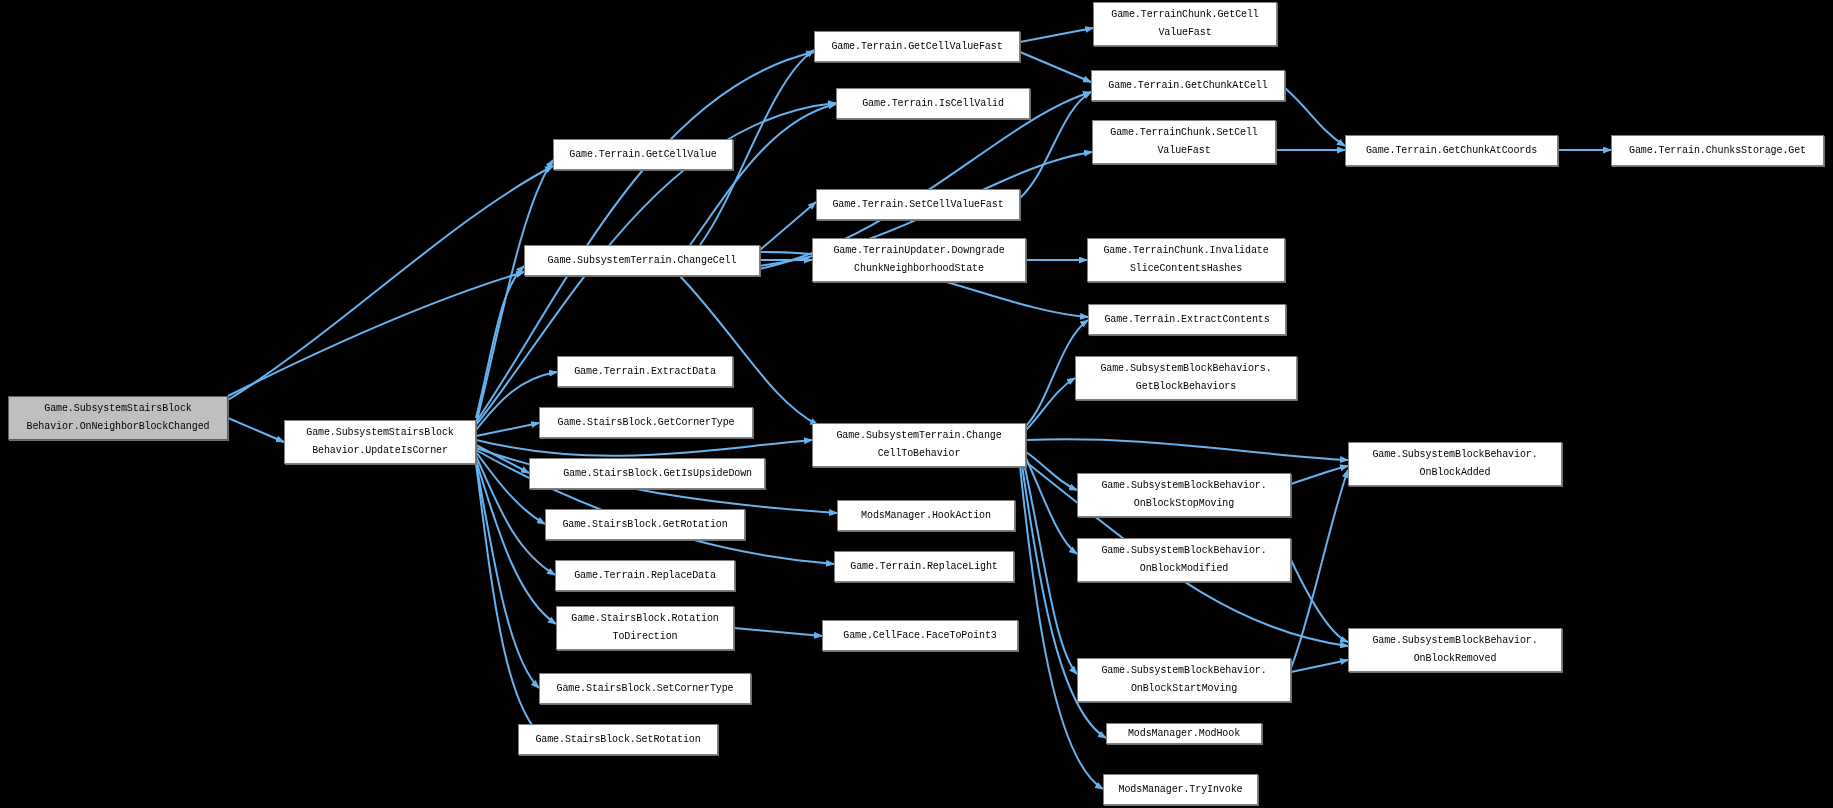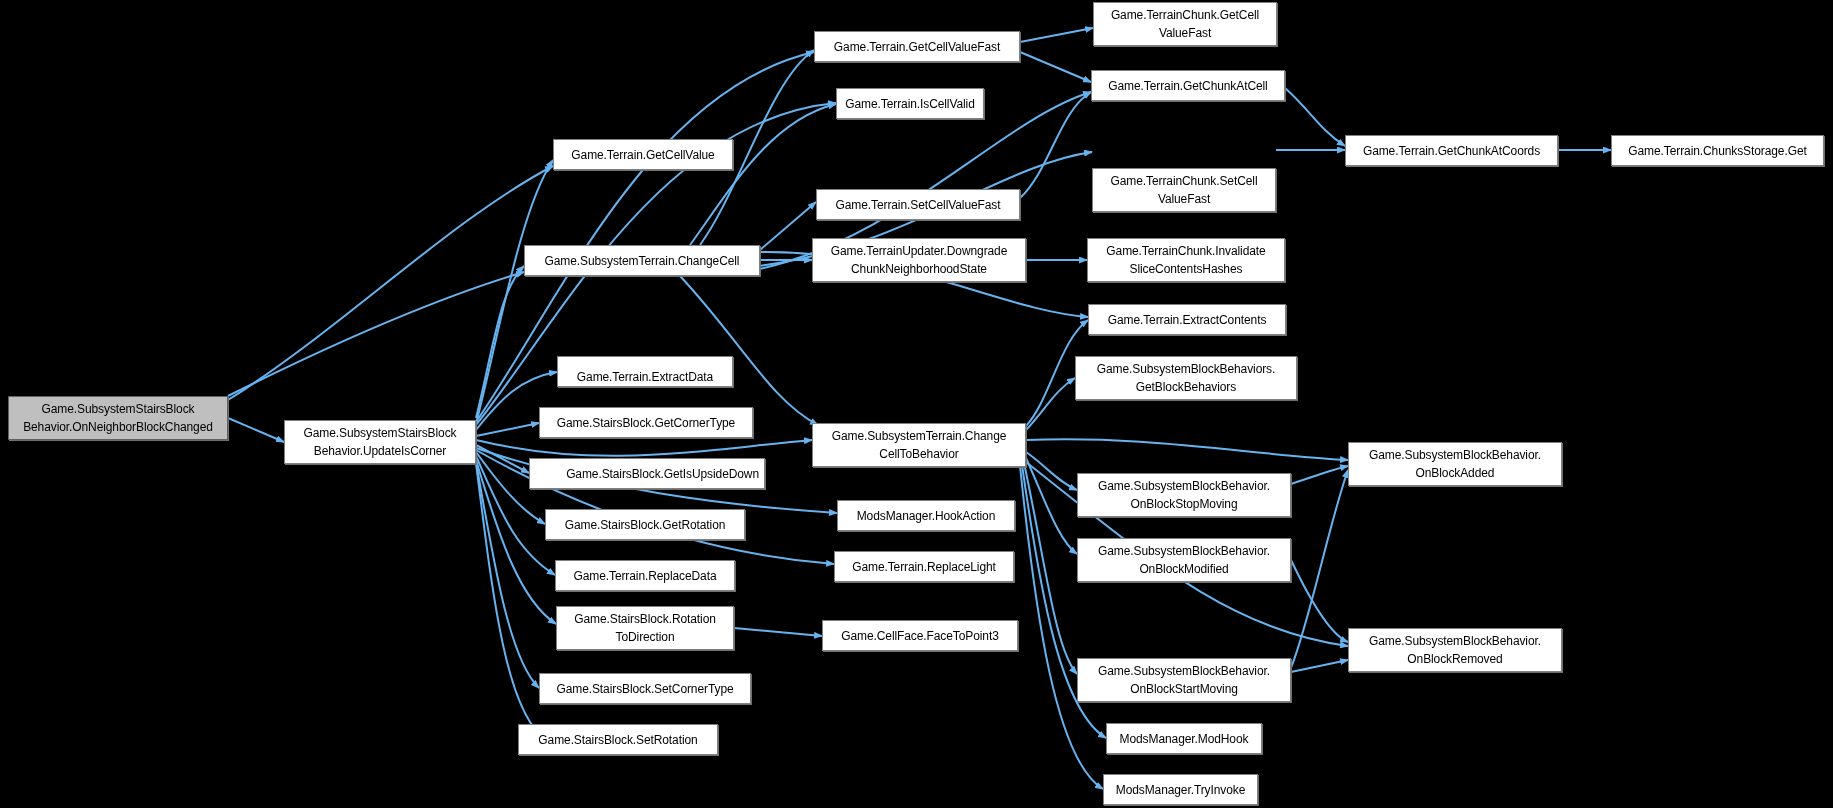--- a/index.html
+++ b/index.html
@@ -11,29 +11,30 @@
     overflow:hidden;
   }
   #edges{position:absolute;left:0;top:0;width:1833px;height:808px;}
   .node{
     position:absolute;
     box-sizing:border-box;
     background:#ffffff;
     border:1px solid #808080;
     box-shadow:1px 1px 0 0 #707070;
     color:#000000;
-    font-size:12px;
+    font-size:10px;
     line-height:18px;
     display:flex;
     align-items:center;
     justify-content:center;
     text-align:center;
     white-space:pre-line;
     letter-spacing:-0.1px;
-    padding:0 5px;
+    padding:0 12px;
+    font-family:Liberation Mono, monospace;
   }
   .node.root{
     background:#bfbfbf;
     border:1px solid #606060;
   }
   .node span{display:block;width:100%;}
 </style>
 </head>
 <body>
 
@@ -94,56 +95,56 @@
         <path d="M476,450 C600,520 720,555 834,564" fill="none" stroke="#66b3f0" stroke-width="2" marker-end="url(#arrow)"></path>
       </g>
   </svg>
   <div id="node-layer">
       <div class="node root" style="left: 8px; top: 396px; width: 220px; height: 44px;"><span>Game.SubsystemStairsBlock
 Behavior.OnNeighborBlockChanged</span></div>
       <div class="node" style="left: 284px; top: 420px; width: 192px; height: 44px;"><span>Game.SubsystemStairsBlock
 Behavior.UpdateIsCorner</span></div>
       <div class="node" style="left: 553px; top: 139px; width: 180px; height: 31px;"><span>Game.Terrain.GetCellValue</span></div>
       <div class="node" style="left: 524px; top: 245px; width: 236px; height: 31px;"><span>Game.SubsystemTerrain.ChangeCell</span></div>
-      <div class="node" style="left: 557px; top: 356px; width: 176px; height: 31px; align-items: flex-end;"><span>Game.Terrain.ExtractData</span></div>
+      <div class="node" style="left: 557px; top: 356px; width: 176px; height: 31px;"><span>Game.Terrain.ExtractData</span></div>
       <div class="node" style="left: 539px; top: 407px; width: 214px; height: 31px;"><span>Game.StairsBlock.GetCornerType</span></div>
       <div class="node" style="left: 529px; top: 458px; width: 236px; height: 31px; text-align: right;"><span>Game.StairsBlock.GetIsUpsideDown</span></div>
       <div class="node" style="left: 545px; top: 509px; width: 200px; height: 31px;"><span>Game.StairsBlock.GetRotation</span></div>
       <div class="node" style="left: 555px; top: 560px; width: 180px; height: 31px;"><span>Game.Terrain.ReplaceData</span></div>
       <div class="node" style="left: 556px; top: 606px; width: 178px; height: 44px;"><span>Game.StairsBlock.Rotation
 ToDirection</span></div>
       <div class="node" style="left: 539px; top: 673px; width: 212px; height: 31px;"><span>Game.StairsBlock.SetCornerType</span></div>
       <div class="node" style="left: 518px; top: 724px; width: 200px; height: 31px;"><span>Game.StairsBlock.SetRotation</span></div>
       <div class="node" style="left: 814px; top: 31px; width: 206px; height: 31px;"><span>Game.Terrain.GetCellValueFast</span></div>
-      <div class="node" style="left: 836px; top: 88px; width: 148px; height: 31px;"><span>Game.Terrain.IsCellValid</span></div>
+      <div class="node" style="left: 836px; top: 88px; width: 194px; height: 31px;"><span>Game.Terrain.IsCellValid</span></div>
       <div class="node" style="left: 816px; top: 189px; width: 204px; height: 31px; justify-content: flex-end;"><span>Game.Terrain.SetCellValueFast</span></div>
       <div class="node" style="left: 812px; top: 238px; width: 214px; height: 44px;"><span>Game.TerrainUpdater.Downgrade
 ChunkNeighborhoodState</span></div>
       <div class="node" style="left: 812px; top: 423px; width: 214px; height: 44px;"><span>Game.SubsystemTerrain.Change
 CellToBehavior</span></div>
       <div class="node" style="left: 837px; top: 500px; width: 178px; height: 31px;"><span>ModsManager.HookAction</span></div>
       <div class="node" style="left: 834px; top: 551px; width: 180px; height: 31px;"><span>Game.Terrain.ReplaceLight</span></div>
       <div class="node" style="left: 822px; top: 620px; width: 196px; height: 31px;"><span>Game.CellFace.FaceToPoint3</span></div>
       <div class="node" style="left: 1093px; top: 2px; width: 184px; height: 44px;"><span>Game.TerrainChunk.GetCell
 ValueFast</span></div>
       <div class="node" style="left: 1091px; top: 70px; width: 194px; height: 31px;"><span>Game.Terrain.GetChunkAtCell</span></div>
-      <div class="node" style="left: 1092px; top: 120px; width: 184px; height: 44px; margin-top: 48px;"><span>Game.TerrainChunk.SetCell
+      <div class="node" style="left: 1092px; top: 120px; width: 184px; height: 44px;"><span>Game.TerrainChunk.SetCell
 ValueFast</span></div>
       <div class="node" style="left: 1087px; top: 238px; width: 198px; height: 44px;"><span>Game.TerrainChunk.Invalidate
 SliceContentsHashes</span></div>
       <div class="node" style="left: 1088px; top: 304px; width: 198px; height: 31px;"><span>Game.Terrain.ExtractContents</span></div>
       <div class="node" style="left: 1075px; top: 356px; width: 222px; height: 44px;"><span>Game.SubsystemBlockBehaviors.
 GetBlockBehaviors</span></div>
       <div class="node" style="left: 1077px; top: 473px; width: 214px; height: 44px;"><span>Game.SubsystemBlockBehavior.
 OnBlockStopMoving</span></div>
       <div class="node" style="left: 1077px; top: 538px; width: 214px; height: 44px;"><span>Game.SubsystemBlockBehavior.
 OnBlockModified</span></div>
       <div class="node" style="left: 1077px; top: 658px; width: 214px; height: 44px;"><span>Game.SubsystemBlockBehavior.
 OnBlockStartMoving</span></div>
-      <div class="node" style="left: 1106px; top: 723px; width: 156px; height: 31px;"><span>ModsManager.ModHook</span></div>
+      <div class="node" style="left: 1106px; top: 723px; width: 156px; height: 21px;"><span>ModsManager.ModHook</span></div>
       <div class="node" style="left: 1103px; top: 774px; width: 155px; height: 31px;"><span>ModsManager.TryInvoke</span></div>
       <div class="node" style="left: 1345px; top: 135px; width: 213px; height: 31px;"><span>Game.Terrain.GetChunkAtCoords</span></div>
       <div class="node" style="left: 1611px; top: 135px; width: 213px; height: 31px;"><span>Game.Terrain.ChunksStorage.Get</span></div>
       <div class="node" style="left: 1348px; top: 442px; width: 214px; height: 44px;"><span>Game.SubsystemBlockBehavior.
 OnBlockAdded</span></div>
       <div class="node" style="left: 1348px; top: 628px; width: 214px; height: 44px;"><span>Game.SubsystemBlockBehavior.
 OnBlockRemoved</span></div>
     </div>
 </div>
 

